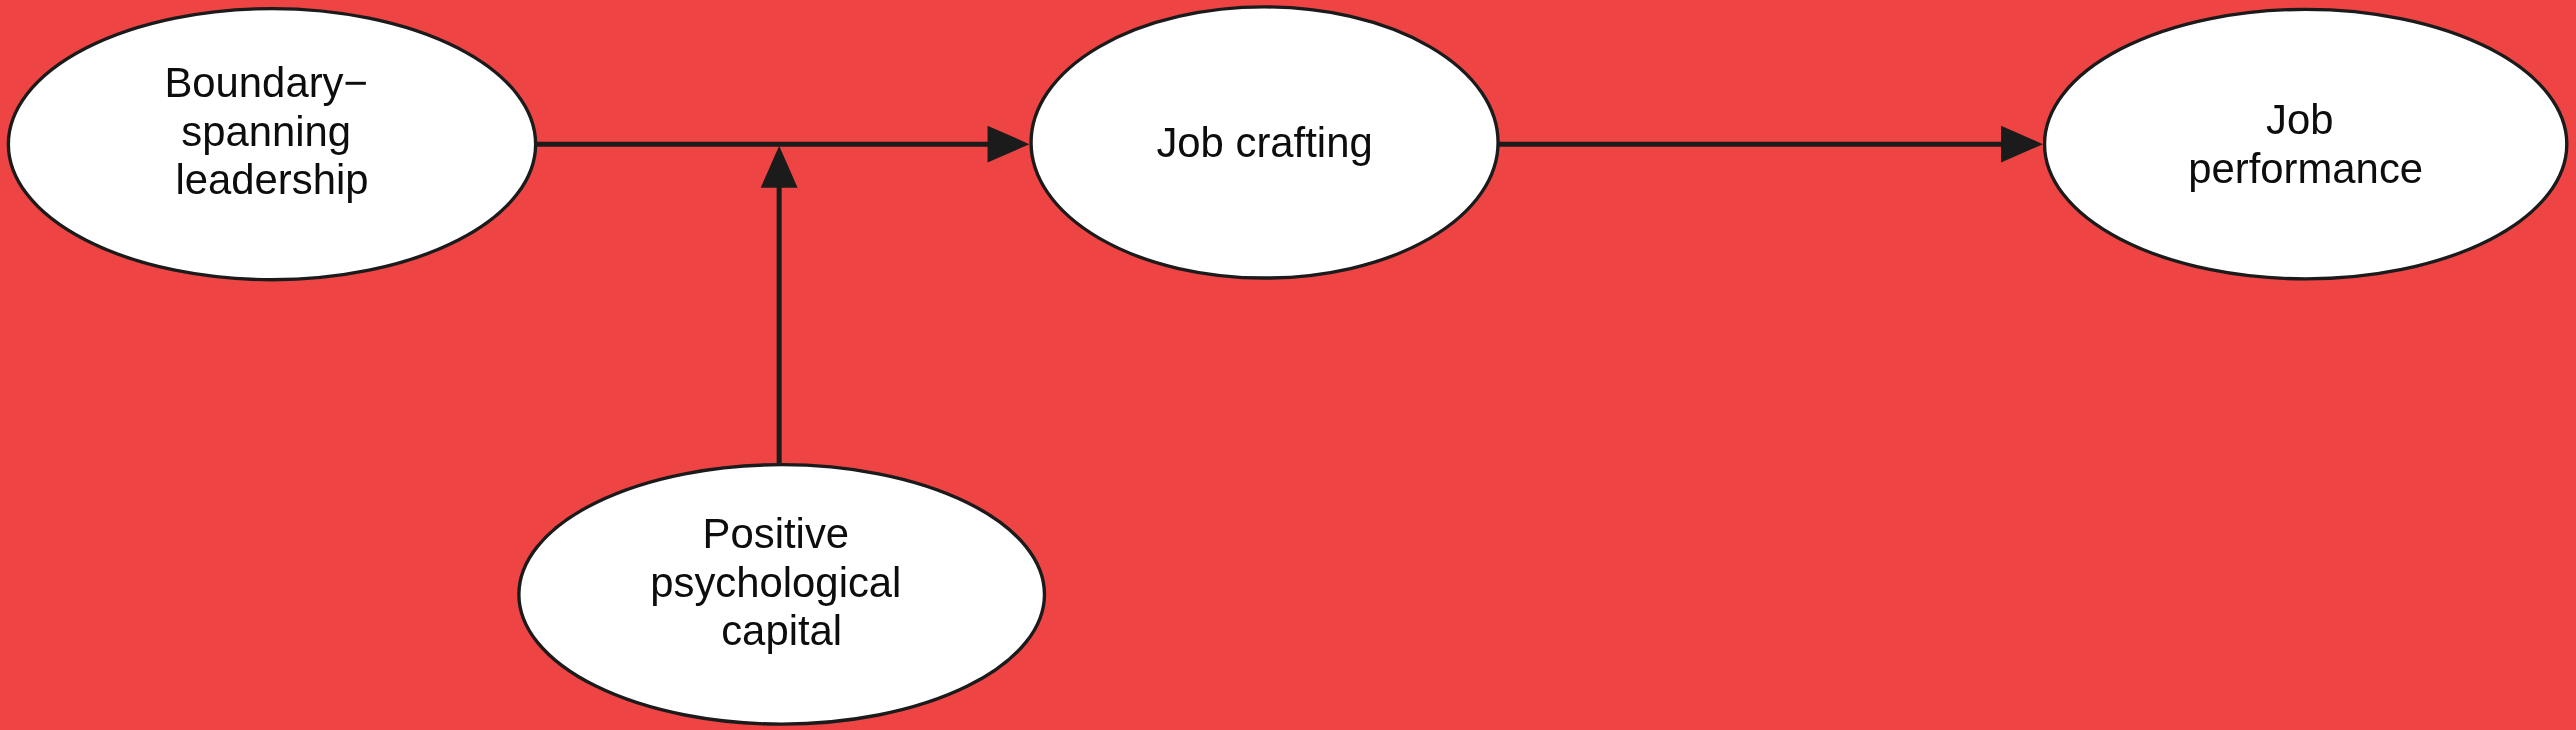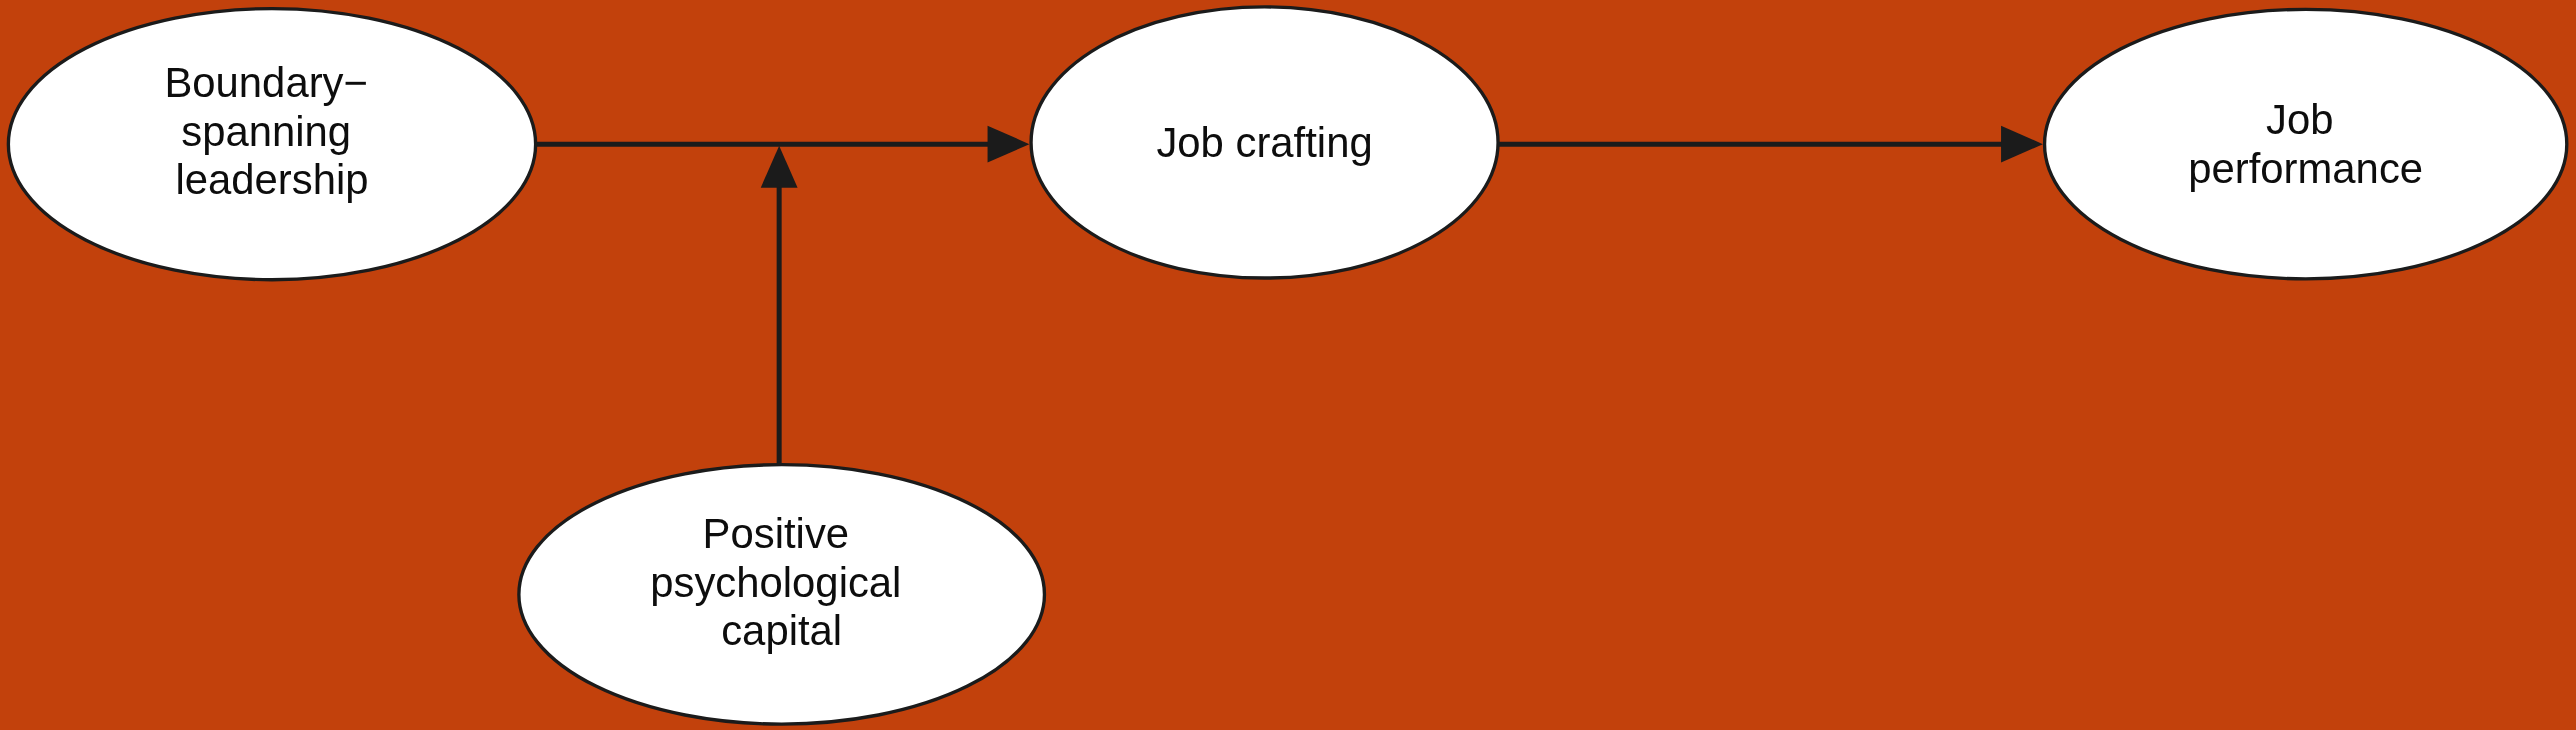--- a/index.html
+++ b/index.html
@@ -5,21 +5,21 @@
 <style>
   html, body {
     margin: 0;
     padding: 0;
     background: #ffffff;
   }
   #canvas {
     position: relative;
     width: 2576px;
     height: 731px;
-    background: #c2410c;
+    background: #ef4444;
     overflow: hidden;
   }
   #diagram-svg {
     display: block;
     width: 2576px;
     height: 731px;
   }
   .node-ellipse {
     fill: #ffffff;
     stroke: #1b1b1b;

